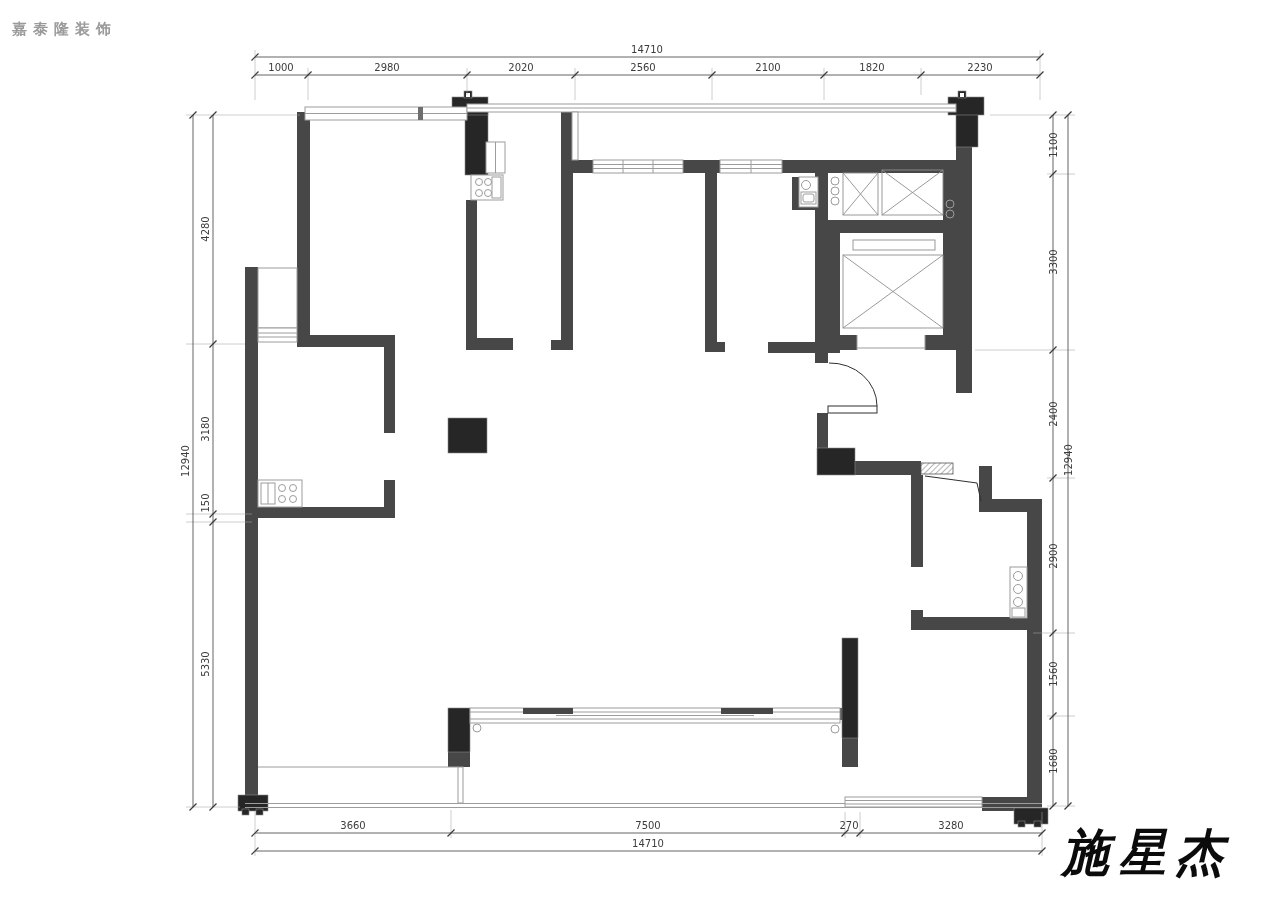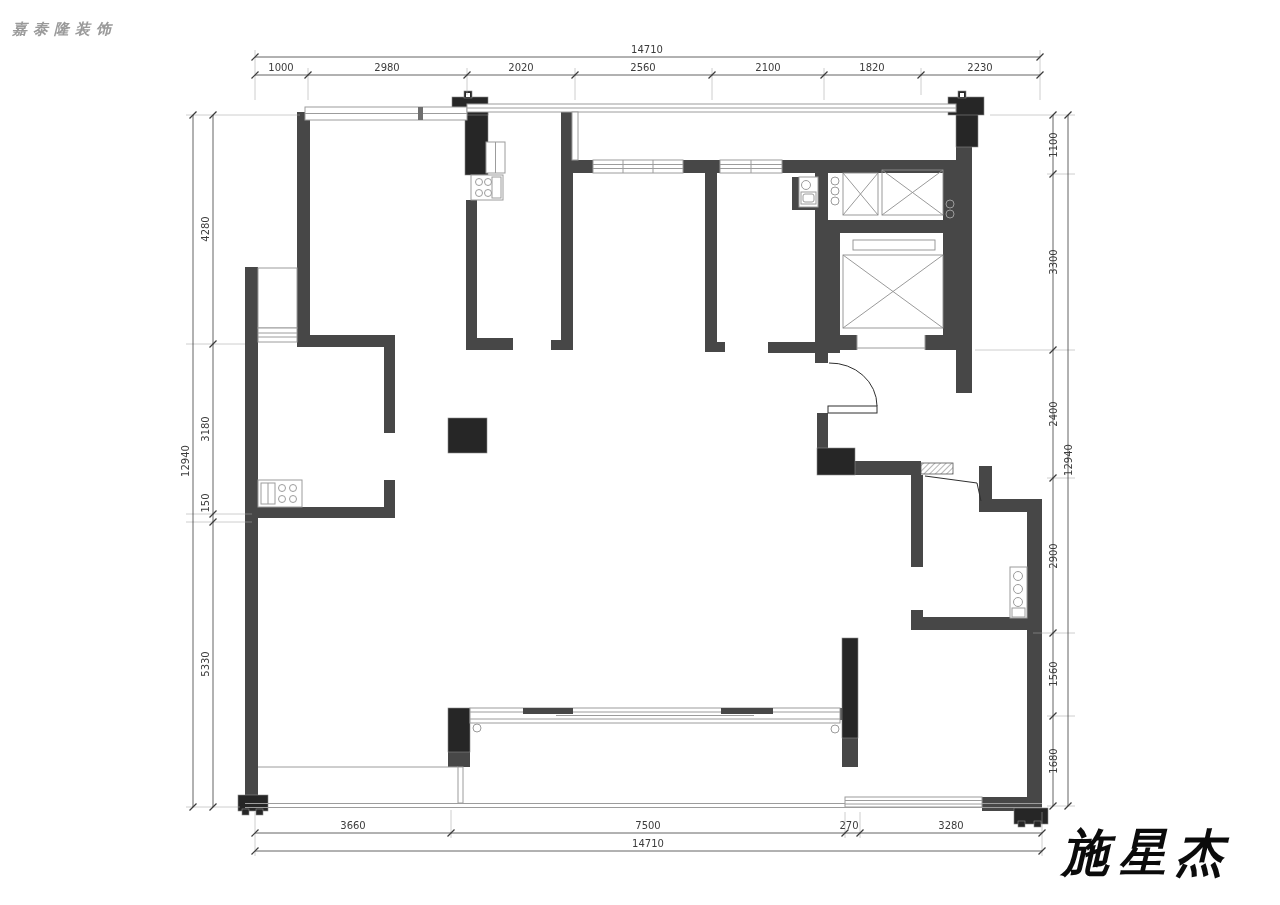--- a/index.html
+++ b/index.html
@@ -1,17 +1,17 @@
 <!DOCTYPE html>
 <html style="--wall: #474747; --column: #262626; --thin: #9c9c9c; --dim: #3c3c3c; --logo: #9a9a9a;"><head>
 <meta charset="utf-8">
 <style>
   html,body{margin:0;padding:0;background:#fff;}
   body{width:1280px;height:905px;position:relative;font-family:"DejaVu Sans","Liberation Sans",sans-serif;overflow:hidden;}
-  #logo{position:absolute;left:12px;top:20px;font-size:15px;font-weight:bold;letter-spacing:6px;color:var(--logo,#9a9a9a);font-style:italic;}
+  #logo{position:absolute;left:12px;top:20px;font-size:15px;font-weight:bold;letter-spacing:6px;color:var(--logo,#9a9a9a);}
   #signature{position:absolute;left:1062px;top:822px;width:210px;font-family:"DejaVu Serif","Liberation Serif",serif;font-style:italic;font-weight:bold;font-size:47px;letter-spacing:10px;color:#0b0b0b;white-space:nowrap;transform:scaleY(1.08);}
   svg{position:absolute;left:0;top:0;}
   .wall{fill:var(--wall,#474747);stroke:none;}
   .col{fill:var(--column,#262626);stroke:#8a8a8a;stroke-width:.6;}
   .thin{stroke:var(--thin,#9c9c9c);fill:none;stroke-width:1;}
   .thinf{fill:#ffffff;stroke:var(--thin,#9c9c9c);stroke-width:1;}
   .xbox{stroke:#8f8f8f;fill:none;stroke-width:.9;}
   .door{stroke:#2f2f2f;fill:none;stroke-width:1;}
   .doorf{fill:#ffffff;stroke:#2f2f2f;stroke-width:1;}
   .dimline{stroke:var(--dim,#3c3c3c);stroke-width:.8;fill:none;}

